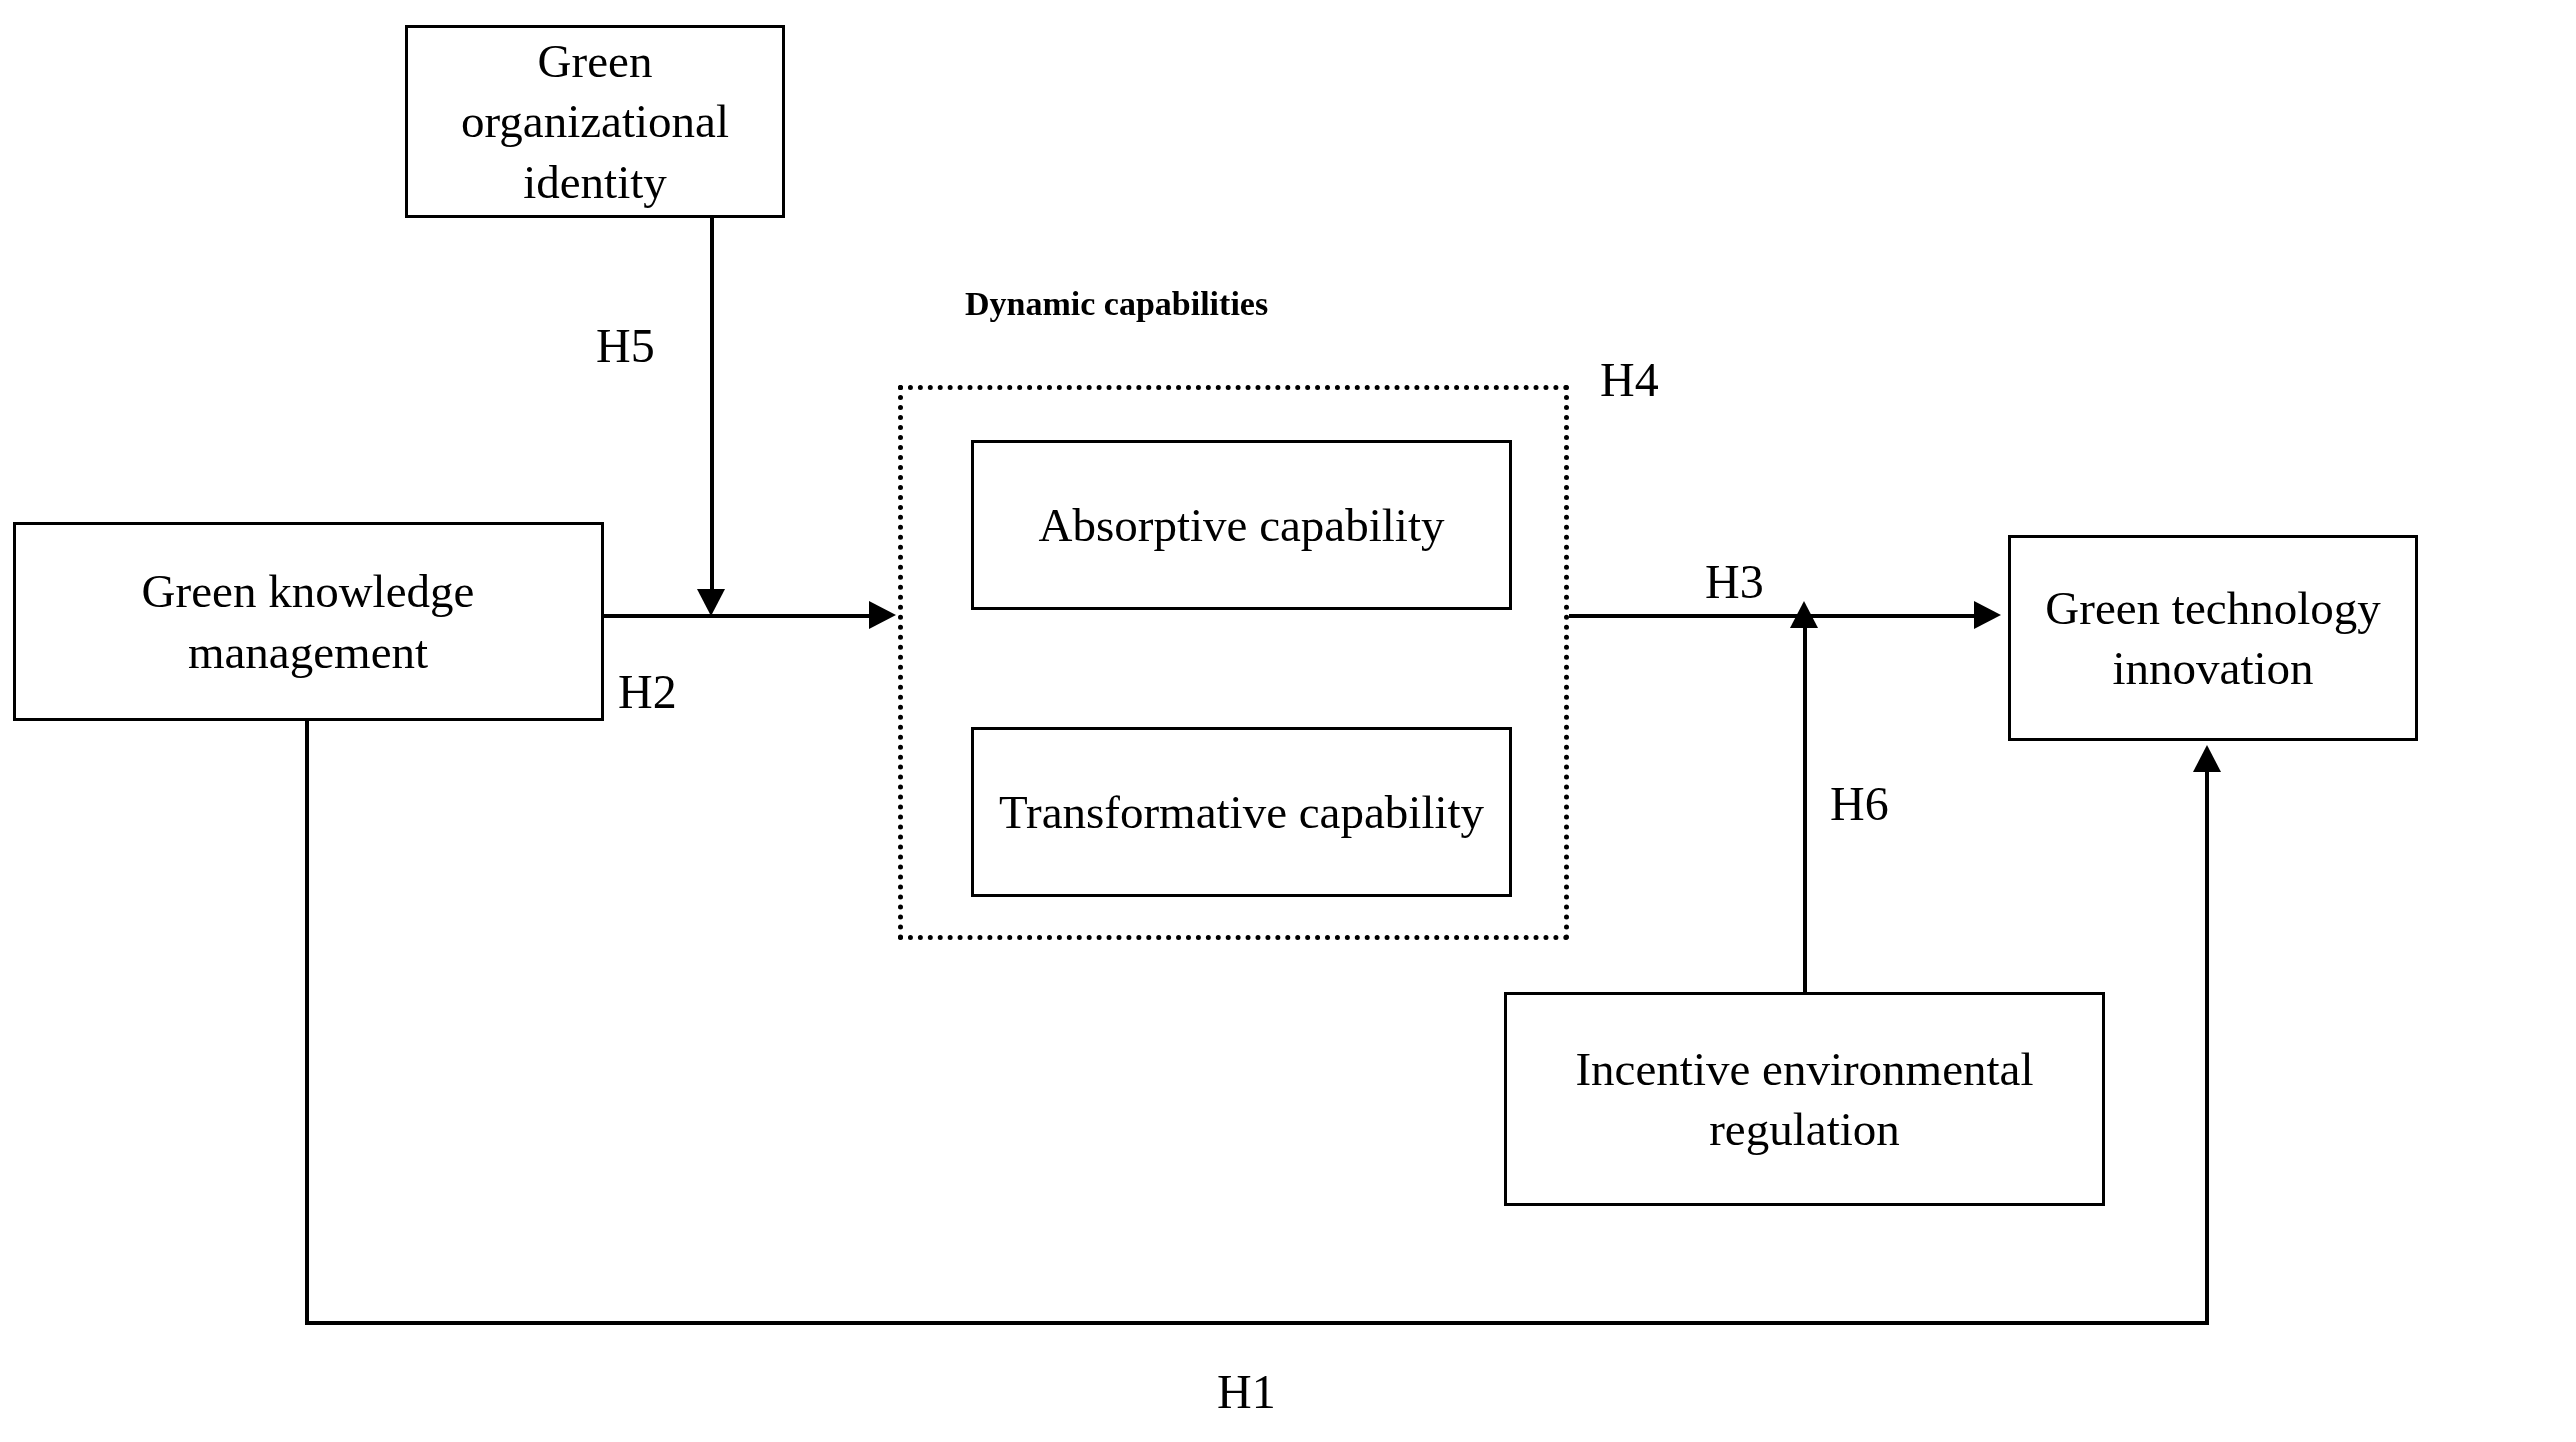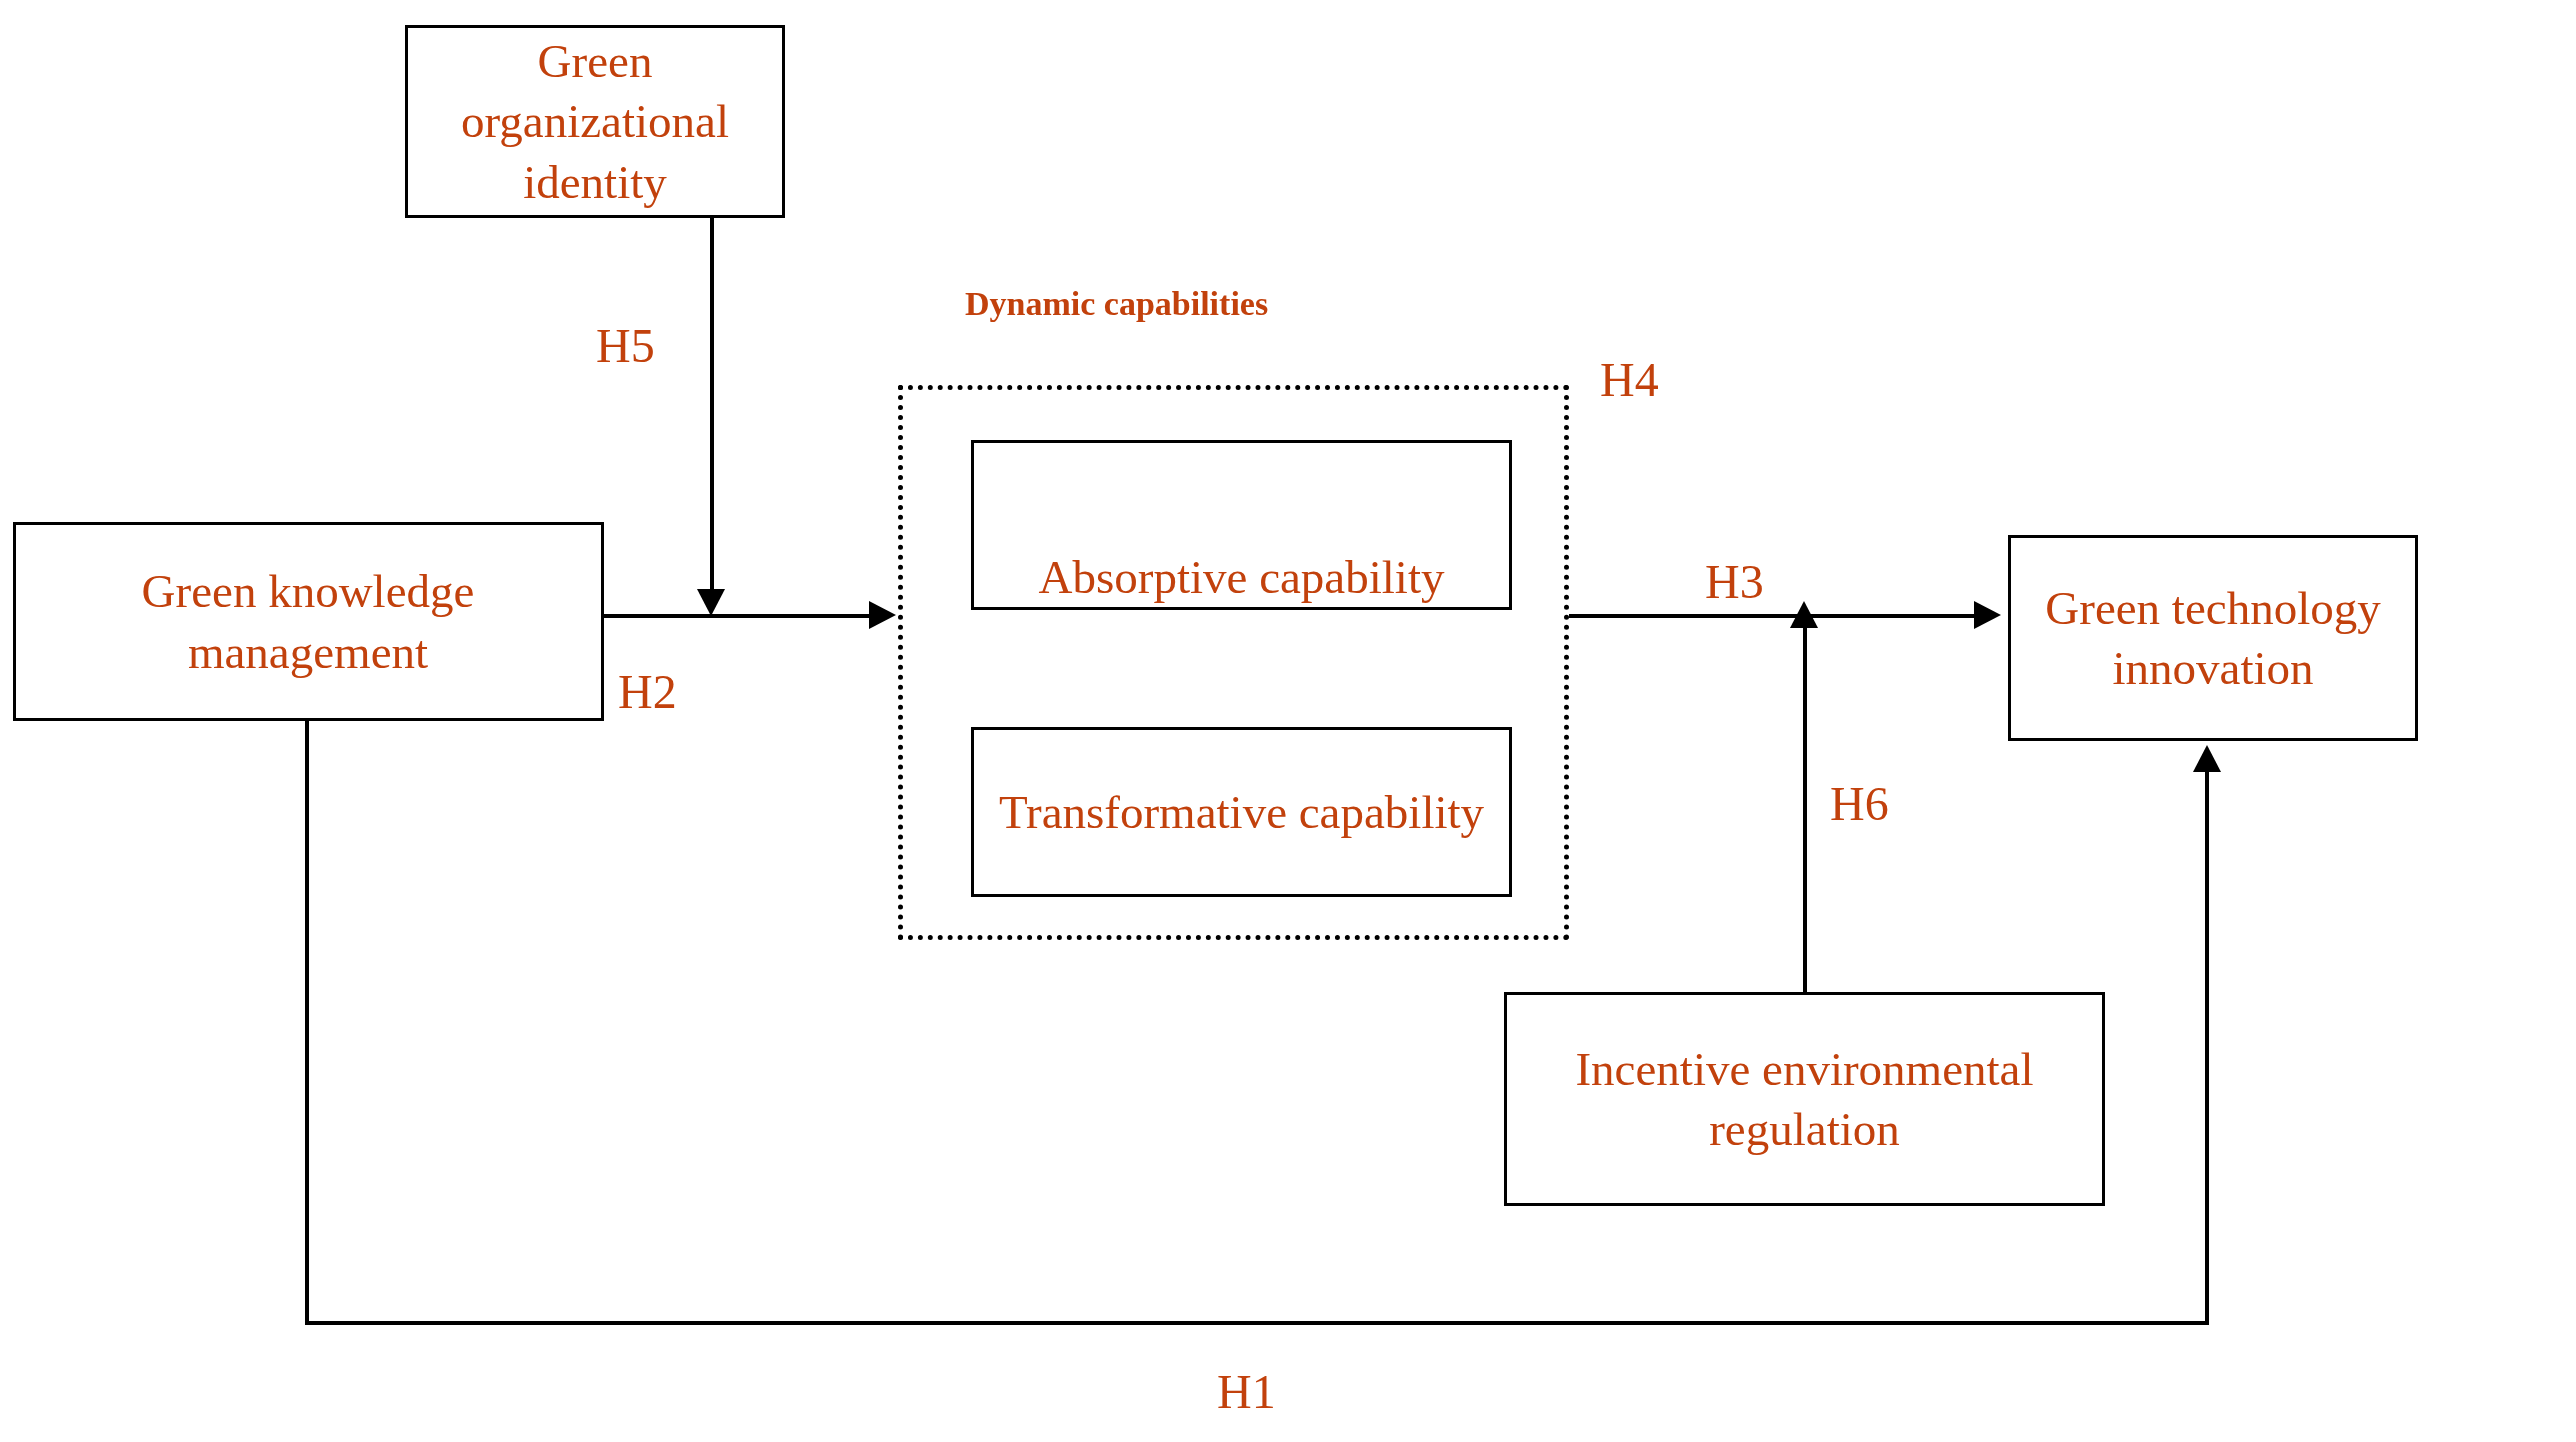--- a/index.html
+++ b/index.html
@@ -1,17 +1,17 @@
 <!DOCTYPE html>
 <html style="font-size:14.3px"><head>
 <meta charset="utf-8">
 <style>
   html,body{margin:0;padding:0;background:#fff;}
   #stage{position:relative;width:2576px;height:1443px;background:#fff;
-         font-family:"Liberation Serif","DejaVu Serif",serif;color:#c2410c;overflow:hidden;}
+         font-family:"Liberation Serif","DejaVu Serif",serif;color:#000000;overflow:hidden;}
   .box{position:absolute;border:3.6px solid #000;background:#fff;
        display:flex;align-items:center;justify-content:center;text-align:center;
        line-height:1.28;font-size:47px;box-sizing:border-box;}
   .dotted{position:absolute;border:5.4px dotted #000;background:transparent;box-sizing:border-box;}
   .lbl{position:absolute;font-size:48px;line-height:1;white-space:nowrap;}
   .title{position:absolute;font-size:34px;font-weight:bold;white-space:nowrap;}
   .ln{position:absolute;background:#000;}
   .hln{height:3.6px;}
   .vln{width:3.6px;}
   .ah{position:absolute;width:0;height:0;}
@@ -31,21 +31,21 @@
   <div class="ln vln" style="left:710px;top:218px;height:376px;"></div>
   <div class="ah ah-d" style="left:697px;top:589px;"></div>
   <div class="lbl" style="left:596px;top:322px;">H5</div>
 
   <div class="title" style="left:965px;top:285px;">Dynamic capabilities</div>
 
   <div class="dotted" style="left:898px;top:385px;width:671px;height:555px;"></div>
 
   <div class="lbl" style="left:1600px;top:356px;">H4</div>
 
-  <div class="box" style="left:971px;top:440px;width:541px;height:170px;padding:0 29px;align-items:flex-end;">
+  <div class="box" style="left:971px;top:440px;width:541px;height:170px;padding:0 29px;">
     <span>Absorptive capability</span>
   </div>
 
   <div class="box" style="left:971px;top:727px;width:541px;height:170px;padding:0 21.5px;align-items:center;">
     <span>Transformative capability</span>
   </div>
 
   <div class="box" style="left:12.5px;top:522px;width:591px;height:199px;padding:4px 27px;">
     <span>Green knowledge management</span>
   </div>

